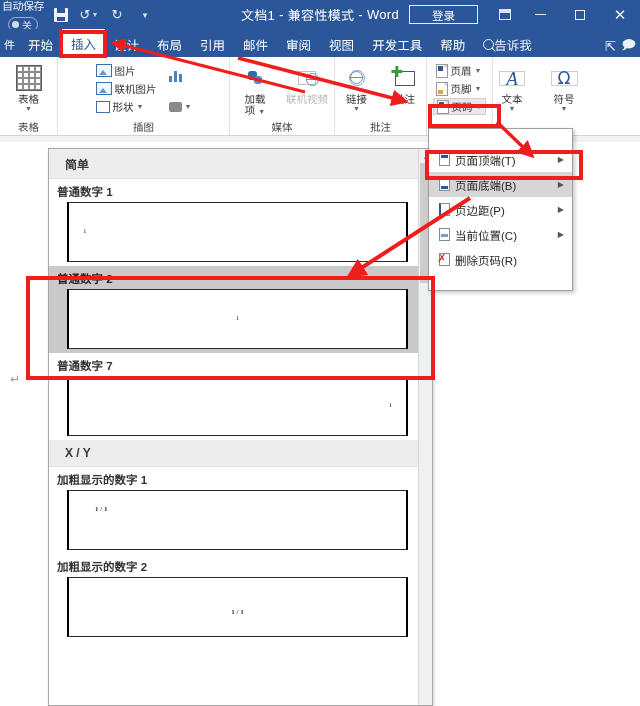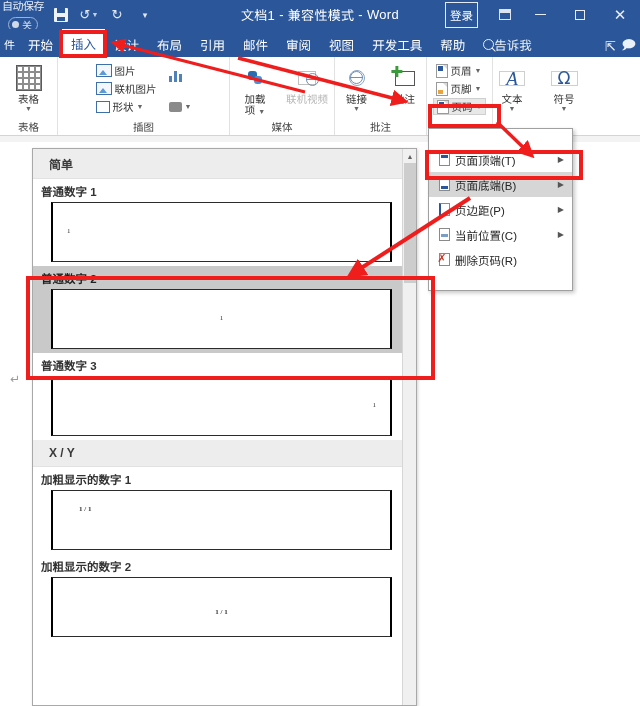--- a/index.html
+++ b/index.html
@@ -46,21 +46,21 @@
     font-size: 13px; color: #ffffff; pointer-events: none; letter-spacing: .3px;
   }
   .title-text span { margin: 0 2px; }
 
   .title-right {
     position: absolute; right: 0; top: 0; height: 29px;
     display: flex; align-items: center; gap: 0;
   }
   .signin-btn {
     border: 1px solid #e6ecf5; background: #2b579a; color: #fff;
-    font-size: 11.5px; padding: 2px 4px; margin-right: 12px; height: 26px;
+    font-size: 11.5px; padding: 2px 22px; margin-right: 12px; height: 19px;
     display: flex; align-items: center;
   }
   .win-btn {
     width: 40px; height: 29px; display: flex; align-items: center; justify-content: center;
     color: #e9eef6; font-size: 12px;
   }
   .ribbon-disp { width: 30px; }
   .ico-box { width: 12px; height: 11px; border: 1px solid #dbe4f0; position: relative; }
   .ico-box::before { content:""; position:absolute; left:0; right:0; top:0; height:3px; background:#dbe4f0; }
   .ico-min { width: 11px; height: 1px; background: #e9eef6; }
@@ -163,21 +163,21 @@
   }
   .ruler-strip { position:absolute; left:0; top:0; width:640px; height:6px; background:#f3f3f3; }
   .page {
     position: absolute; left: 2px; top: 8px; width: 636px; height: 560px;
     background: #ffffff;
   }
   .para-mark { position:absolute; left: 8px; top: 228px; font-size: 12px; color:#9a9a9a; }
 
   
   .gallery {
-    position: absolute; left: 32px; top: 148px; width: 385px; height: 558px;
+    position: absolute; left: 48px; top: 148px; width: 385px; height: 558px;
     background: #ffffff; border: 1px solid #a8a8a8;
     box-shadow: 1px 1px 3px rgba(0,0,0,.18);
     overflow: hidden;
   }
   .gal-scroll { position:absolute; right:0; top:0; width:14px; bottom:0; background:#f0f0f0; border-left:1px solid #d6d6d6; }
   .gal-up { position:absolute; top:0; left:0; width:14px; height:14px; background:#f0f0f0; display:flex;align-items:center;justify-content:center;font-size:7px;color:#606060;}
   .gal-thumb { position:absolute; top:14px; left:1px; width:12px; height:120px; background:#cdcdcd; }
   .gal-inner { position:absolute; left:0; top:0; right:14px; bottom:0; }
 
   .gal-header {
@@ -254,21 +254,21 @@
       </div>
 
       <div class="gal-item selected">
         <div class="gal-item-title">普通数字 2</div>
         <div class="gal-preview tallborder">
           <div class="gal-num center">1</div>
         </div>
       </div>
 
       <div class="gal-item">
-        <div class="gal-item-title">普通数字 3</div>
+        <div class="gal-item-title">普通数字 7</div>
         <div class="gal-preview tallborder">
           <div class="gal-num right">1</div>
         </div>
       </div>
 
       <div class="gal-header">X / Y</div>
 
       <div class="gal-item">
         <div class="gal-item-title">加粗显示的数字 1</div>
         <div class="gal-preview tallborder">

